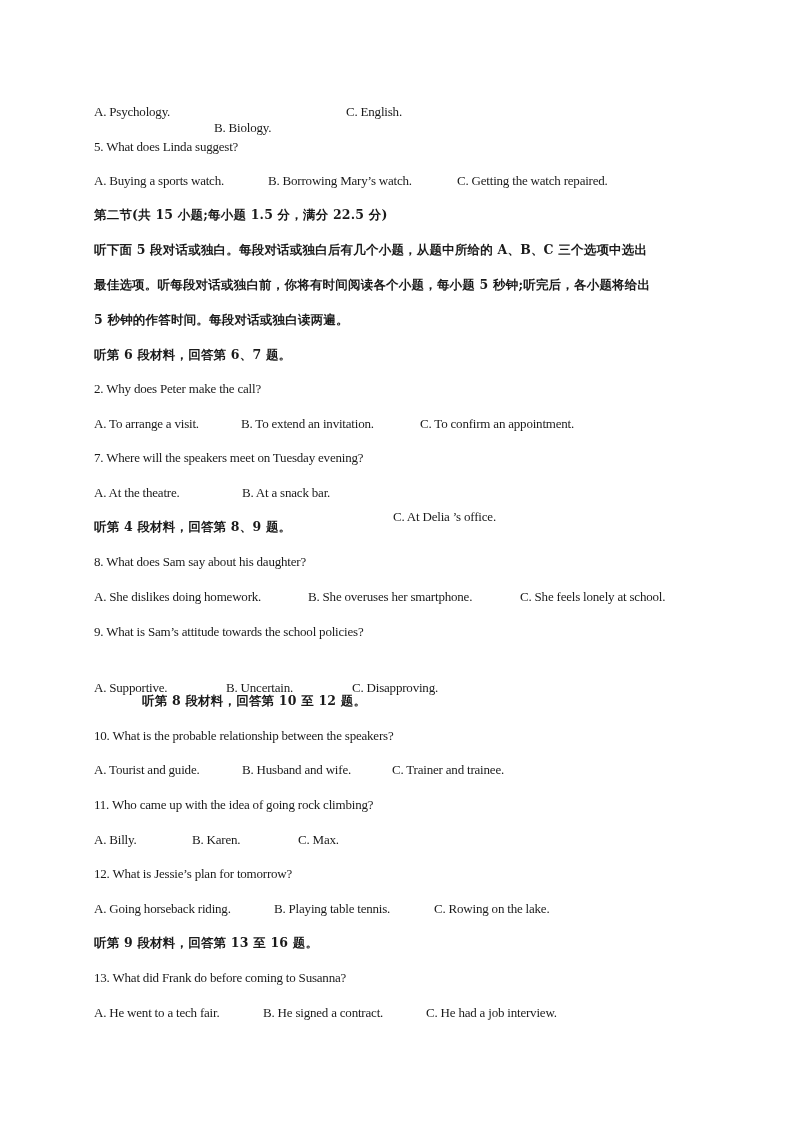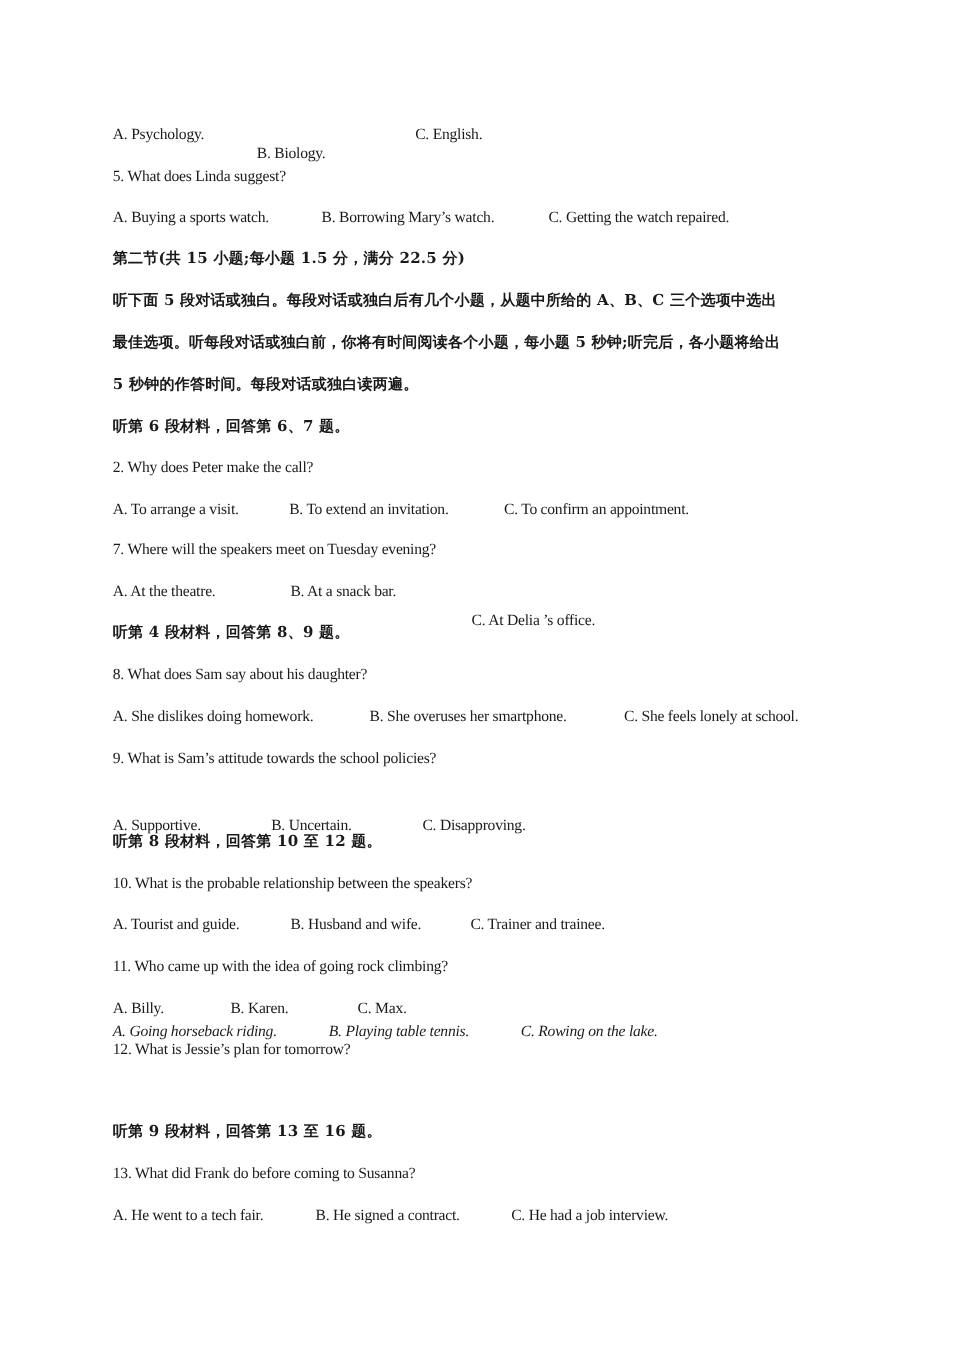--- a/index.html
+++ b/index.html
@@ -47,35 +47,35 @@
       <span class="opt" style="left: 94px;">A. She dislikes  doing homework.</span>
       <span class="opt" style="left: 308px;">B. She overuses her smartphone.</span>
       <span class="opt" style="left: 520px;">C. She feels lonely  at school.</span>
     </div>
     <div class="line" style="top: 624px;">9. What is Sam’s attitude towards the school policies?</div>
     <div class="line" style="top: 680px; left: 0px; width: 794px; height: 16px;">
       <span class="opt" style="left: 94px;">A. Supportive.</span>
       <span class="opt" style="left: 226px;">B. Uncertain.</span>
       <span class="opt" style="left: 352px;">C. Disapproving.</span>
     </div>
-    <div class="line bold" style="top: 693px;">听第 8 段材料，回答第 10 至 12 题。</div>
+    <div class="line bold" style="top: 693px; margin-left: 48px;">听第 8 段材料，回答第 10 至 12 题。</div>
     <div class="line" style="top: 728px;">10. What is the probable relationship  between the speakers?</div>
     <div class="line" style="top: 762px; left: 0px; width: 794px; height: 16px;">
       <span class="opt" style="left: 94px;">A. Tourist and guide.</span>
       <span class="opt" style="left: 242px;">B. Husband and wife.</span>
       <span class="opt" style="left: 392px;">C. Trainer and trainee.</span>
     </div>
     <div class="line" style="top: 797px;">11. Who came up with the idea of going rock climbing?</div>
     <div class="line" style="top: 832px; left: 0px; width: 794px; height: 16px;">
       <span class="opt" style="left: 94px;">A. Billy.</span>
       <span class="opt" style="left: 192px;">B. Karen.</span>
       <span class="opt" style="left: 298px;">C. Max.</span>
     </div>
     <div class="line" style="top: 866px;">12. What is Jessie’s plan  for tomorrow?</div>
-    <div class="line" style="top: 851px; left: 0px; width: 794px; height: 16px; font-style: italic;">
+    <div class="line" style="top: 901px; left: 0px; width: 794px; height: 16px;">
       <span class="opt" style="left: 94px;">A. Going horseback riding.</span>
       <span class="opt" style="left: 274px;">B. Playing table tennis.</span>
       <span class="opt" style="left: 434px;">C. Rowing on the lake.</span>
     </div>
     <div class="line bold" style="top: 935px;">听第 9 段材料，回答第 13 至 16 题。</div>
     <div class="line" style="top: 970px;">13. What did Frank do before coming to Susanna?</div>
     <div class="line" style="top: 1005px; left: 0px; width: 794px; height: 16px;">
       <span class="opt" style="left: 94px;">A. He went to a tech fair.</span>
       <span class="opt" style="left: 263px;">B. He signed a contract.</span>
       <span class="opt" style="left: 426px;">C. He had a job interview.</span>

